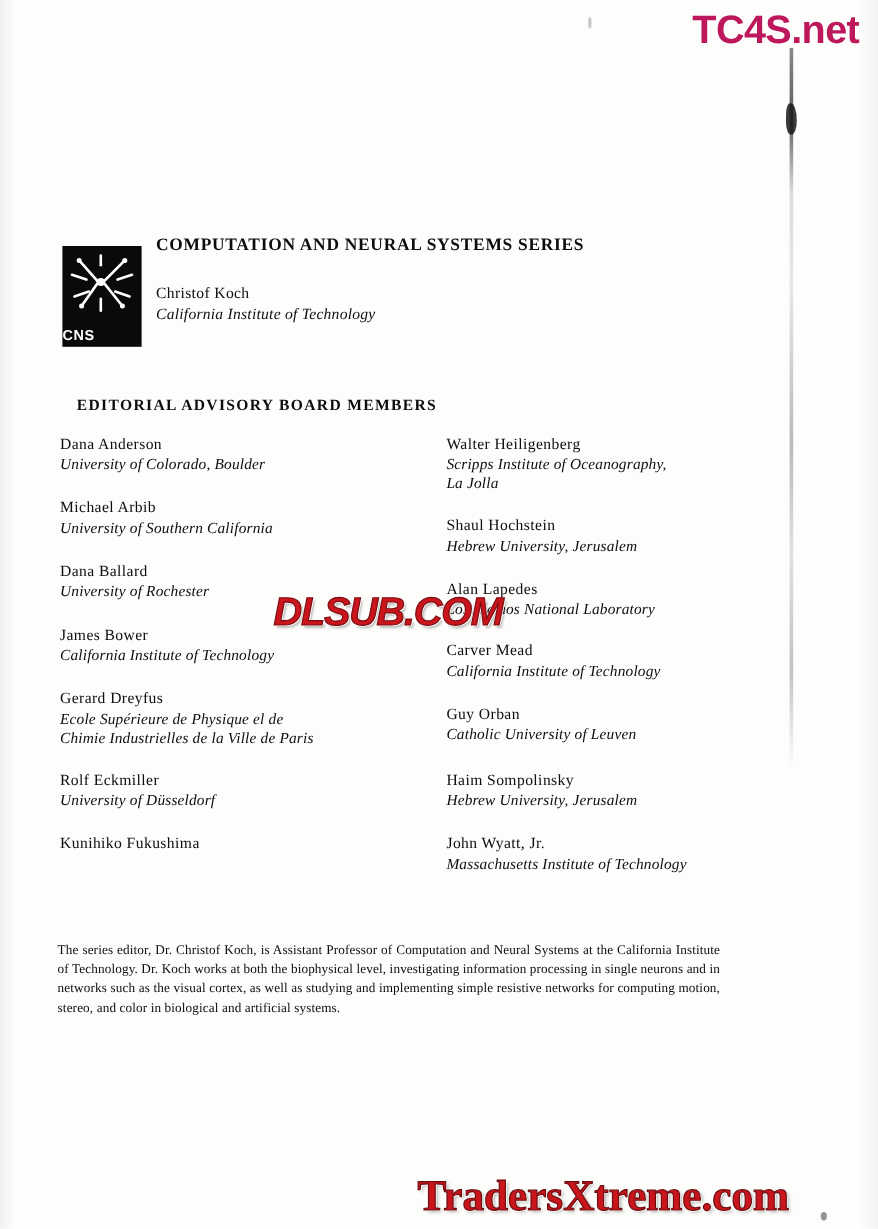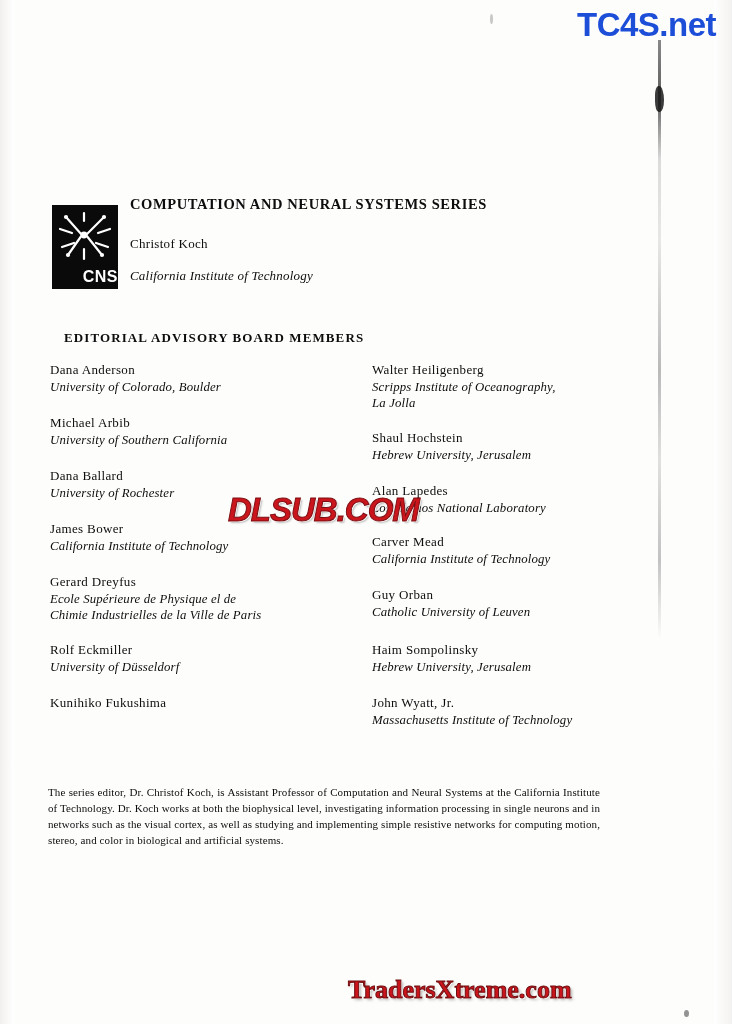--- a/index.html
+++ b/index.html
@@ -71,21 +71,21 @@
 
   
   .wm-tc4s {
     position: absolute;
     top: 6px;
     right: 16px;
     font-family: "Liberation Sans", sans-serif;
     font-weight: bold;
     font-size: 33px;
     letter-spacing: -0.5px;
-    color: #1d4ed8;
+    color: #be185d;
     text-shadow: 1px 1px 0 rgba(255,255,255,.8);
   }
   .wm-dlsub {
     position: absolute;
     left: 228px;
     top: 491px;
     font-family: Liberation Sans, sans-serif;
     font-weight: bold;
     font-style: italic;
     font-size: 33px;
@@ -96,21 +96,21 @@
        1px 1px 0 #ffffff,
       -1px 1px 0 #ffffff,
        2px 2px 2px rgba(0,0,0,.25);
   }
   .wm-traders {
     position: absolute;
     left: 348px;
     top: 975px;
     font-family: "Liberation Serif", serif;
     font-weight: bold;
-    font-size: 26px;
+    font-size: 36px;
     color: #c9151b;
     -webkit-text-stroke: 1px #6e0d10;
     text-shadow:
        1px 1px 0 #ffffff,
       -1px 1px 0 #ffffff,
        2px 2px 3px rgba(0,0,0,.3);
     white-space: nowrap;
   }
 
   
@@ -137,24 +137,24 @@
   .cns-logo .glyph {
     position: absolute;
     left: 0; right: 0;
     top: 4px;
     height: 58px;
   }
   .cns-logo .cns-text {
     position: absolute;
     left: 0; right: 0;
     bottom: 3px;
-    text-align: right;
+    text-align: left;
     font-family: "Liberation Sans", sans-serif;
     font-weight: bold;
-    font-size: 16px;
+    font-size: 12px;
     letter-spacing: 0.5px;
     color: #ffffff;
   }
 
   .head-text {
     margin-left: 82px;
   }
   .series-title {
     font-weight: bold;
     font-size: 14.5px;
@@ -163,21 +163,21 @@
   }
   .series-editor-label {
     font-weight: bold;
     font-size: 12.5px;
     letter-spacing: 0.7px;
     margin-bottom: 13px;
   }
   .editor-name {
     font-size: 13px;
     letter-spacing: 0.3px;
-    margin-bottom: 16px;
+    margin-bottom: 2px;
   }
   .editor-aff {
     font-style: italic;
     font-size: 13px;
     letter-spacing: 0.2px;
   }
 
   .board-label {
     font-weight: bold;
     font-size: 13px;

